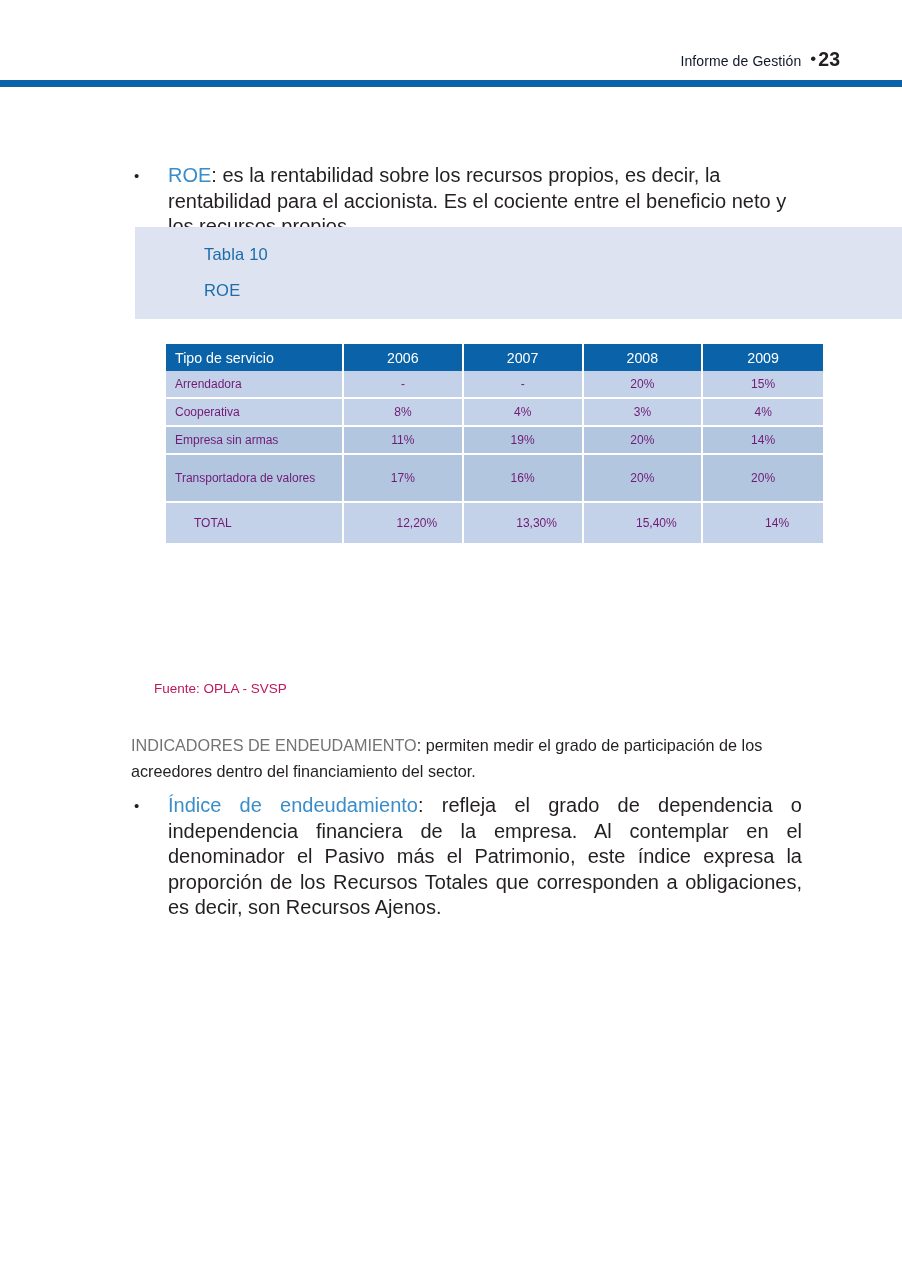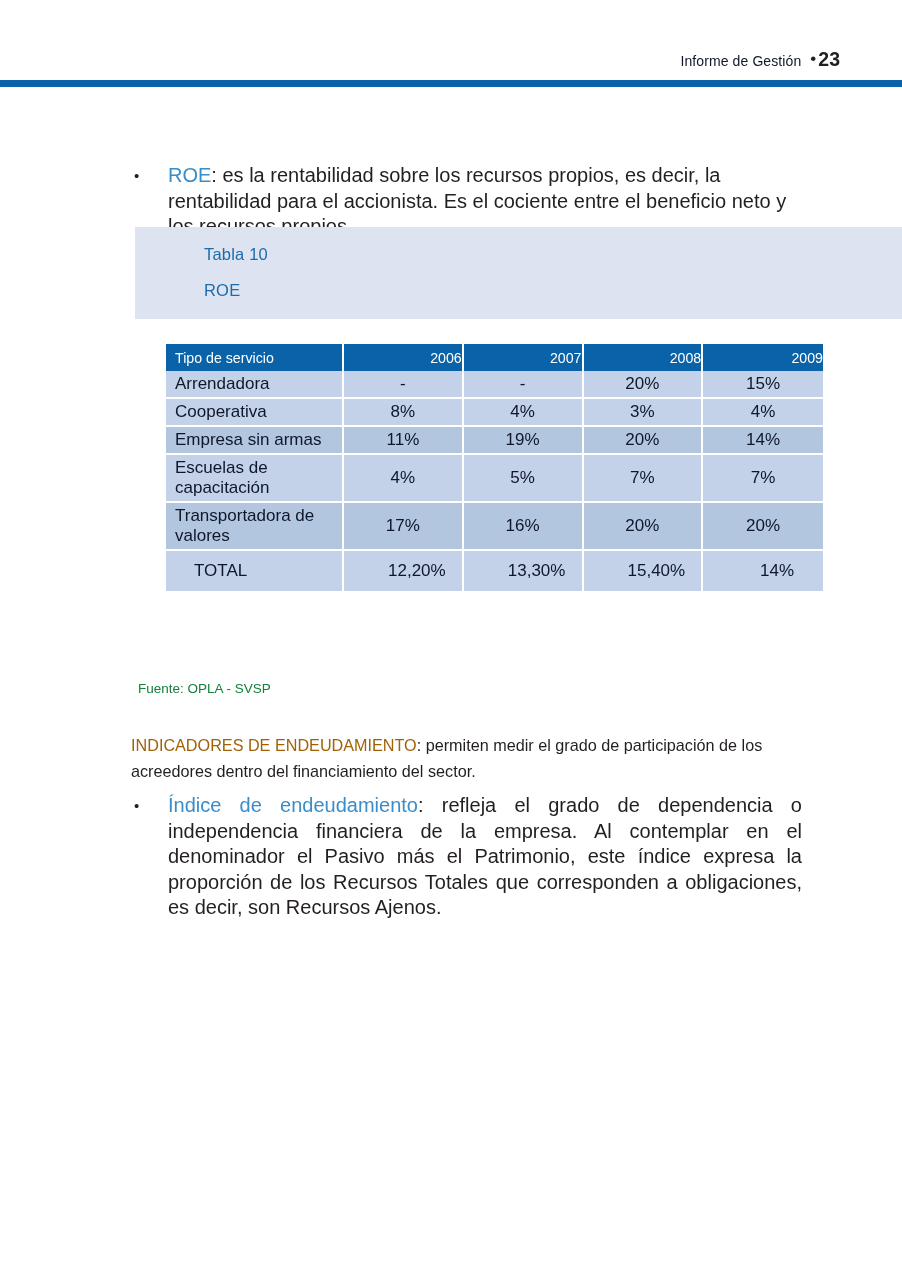--- a/index.html
+++ b/index.html
@@ -84,21 +84,21 @@
 
   #para-endeudamiento {
     position: absolute;
     top: 733px;
     left: 131px;
     width: 668px;
     font-size: 16.2px;
     line-height: 25.5px;
     color: #231f20;
   }
-  #para-endeudamiento .lead { color: #a16207; }
+  #para-endeudamiento .lead { color: #737373; }
 
   #bullet-indice {
     top: 793px;
     left: 130px;
     width: 672px;
   }
   #bullet-indice .bullet-body {
     text-align: justify;
   }
 
@@ -141,28 +141,28 @@
     color: #ffffff;
     font-weight: normal;
     font-size: 14.2px;
     height: 27px;
     padding: 0 0 0 9px;
     text-align: left;
     border-right: 2px solid #ffffff;
     vertical-align: middle;
   }
   .data-table th.yr {
-    text-align: right;
+    text-align: center;
     padding: 0;
   }
   .data-table th:last-child { border-right: none; }
 
   .data-table td {
-    font-size: 17px;
-    color: #0f172a;
+    font-size: 12px;
+    color: #701a75;
     height: 28px;
     padding: 0 0 0 9px;
     text-align: left;
     vertical-align: middle;
     border-right: 2px solid #ffffff;
     border-bottom: 2px solid #ffffff;
   }
   .data-table td.num {
     text-align: center;
     padding: 0;
@@ -179,23 +179,23 @@
     font-weight: normal;
     border-bottom: none;
     height: 40px;
     padding-left: 28px;
   }
 
   
   .source-note {
     position: absolute;
     top: 681px;
-    left: 138px;
+    left: 154px;
     font-size: 13.5px;
-    color: #15803d;
+    color: #be185d;
   }
 </style>
 </head>
 <body>
 
 <div class="page-header">
   <span class="hdr-text">Informe de Gestión</span><span class="hdr-dot">•</span><span class="hdr-num">23</span>
 </div>
 <div class="header-rule"></div>
 
@@ -241,27 +241,20 @@
       <td class="num">3%</td>
       <td class="num">4%</td>
     </tr>
     <tr class="even">
       <td>Empresa sin armas</td>
       <td class="num">11%</td>
       <td class="num">19%</td>
       <td class="num">20%</td>
       <td class="num">14%</td>
     </tr>
-    <tr class="odd tall">
-      <td>Escuelas de capacitación</td>
-      <td class="num">4%</td>
-      <td class="num">5%</td>
-      <td class="num">7%</td>
-      <td class="num">7%</td>
-    </tr>
     <tr class="even tall">
       <td>Transportadora de valores</td>
       <td class="num">17%</td>
       <td class="num">16%</td>
       <td class="num">20%</td>
       <td class="num">20%</td>
     </tr>
     <tr class="total">
       <td>TOTAL</td>
       <td class="num">12,20%</td>

